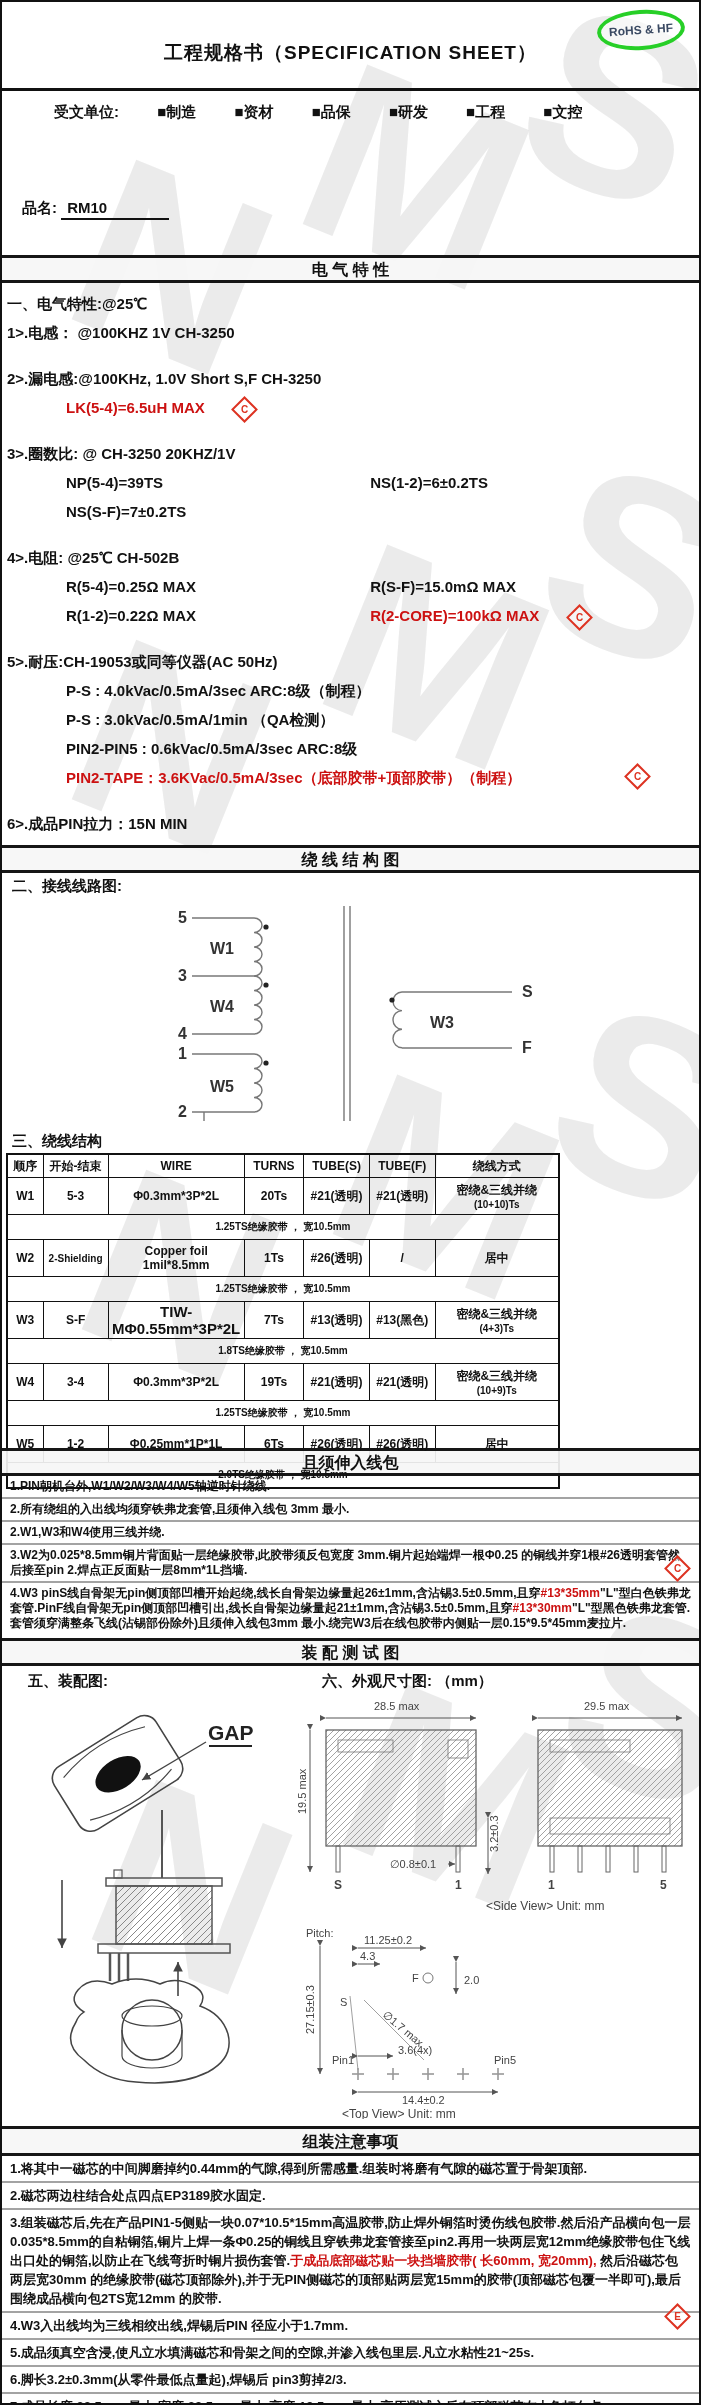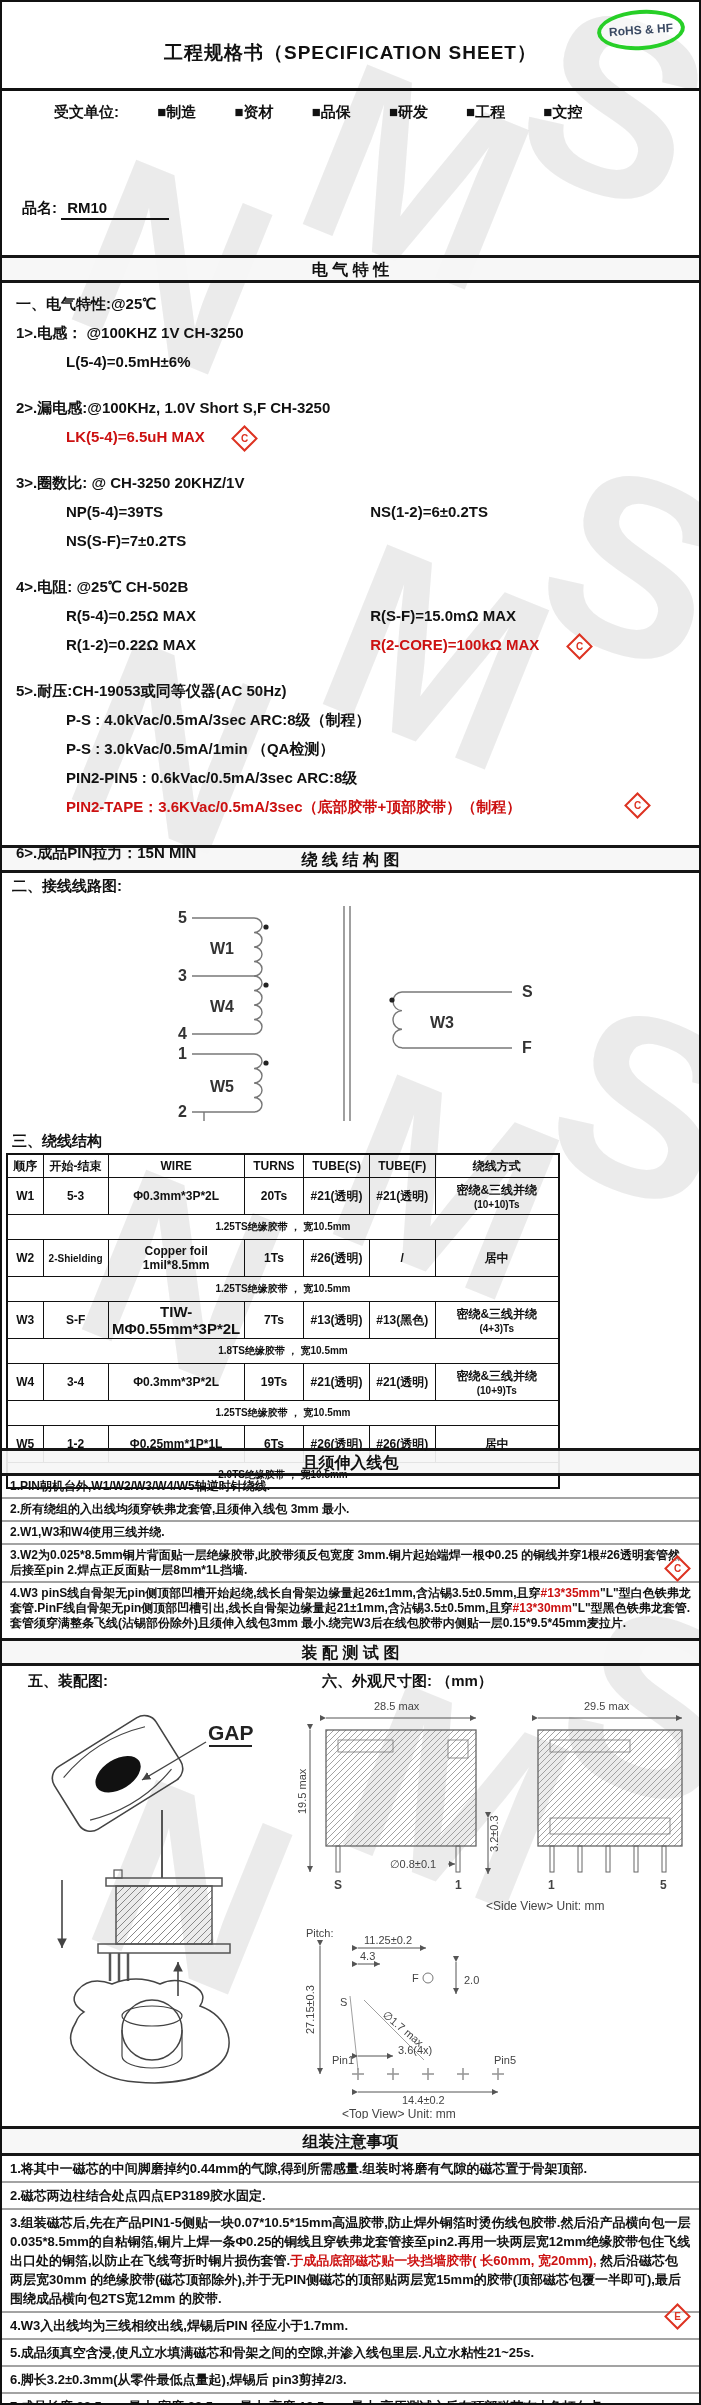--- a/index.html
+++ b/index.html
@@ -19,21 +19,21 @@
   .recv-line{padding:12px 0 0 20px;font-size:15px;font-weight:bold;margin-left:32px;}
   .recv-line span{margin-right:34px;}
   .pname{position:absolute;left:20px;top:108px;font-size:15px;font-weight:bold;}
   .pname .nm{display:inline-block;min-width:96px;border-bottom:2px solid #111;padding:0 6px 2px 6px;}
   
   .bar{height:28px;border-top:3px solid #161616;border-bottom:3px solid #161616;
        background:rgba(246,246,246,.92);text-align:center;font-weight:bold;font-size:16px;
        line-height:24px;box-sizing:border-box;}
   
   .elec{height:562px;padding-top:6px;box-sizing:border-box;}
-  .eline{padding-left:14px;font-weight:bold;font-size:15px;height:29px;line-height:29px;white-space:nowrap;}
+  .eline{padding-left:5px;font-weight:bold;font-size:15px;height:29px;line-height:29px;white-space:nowrap;}
   .ind{padding-left:64px;}
   .red{color:#cc1111;}
   .c2{display:inline-block;width:300px;}
   .gap{height:17px;}
   .dmark{display:inline-block;width:15px;height:15px;border:2px solid #d32;transform:rotate(45deg);
          position:relative;vertical-align:middle;margin-left:26px;background:rgba(255,255,255,.5);}
   .dmark i{position:absolute;left:0;top:0;width:15px;height:15px;transform:rotate(-45deg);
            font-style:normal;color:#d32;font-size:10px;font-weight:bold;text-align:center;line-height:15px;}
   .relrow{position:relative;}
   .dright{position:absolute;right:52px;top:4px;margin-left:0;}
@@ -98,21 +98,20 @@
         <span>品名:</span>
         <span class="nm">RM10</span>
       </div>
     </div>
 
     <div class="bar">电  气  特  性</div>
 
     <div class="elec">
       <div class="eline">一、电气特性:@25℃</div>
       <div class="eline">1&gt;.电感： @100KHZ  1V   CH-3250</div>
-      <div class="eline ind">L(5-4)=0.5mH±6%</div>
       <div class="gap"></div>
       <div class="eline">2&gt;.漏电感:@100KHz, 1.0V  Short S,F  CH-3250</div>
       <div class="eline ind">
         <span class="red">LK(5-4)=6.5uH MAX</span>
         <span class="dmark"><i>C</i></span>
       </div>
       <div class="gap"></div>
       <div class="eline">3&gt;.圈数比: @ CH-3250  20KHZ/1V</div>
       <div class="eline ind">
         <span class="c2">NP(5-4)=39TS</span>

